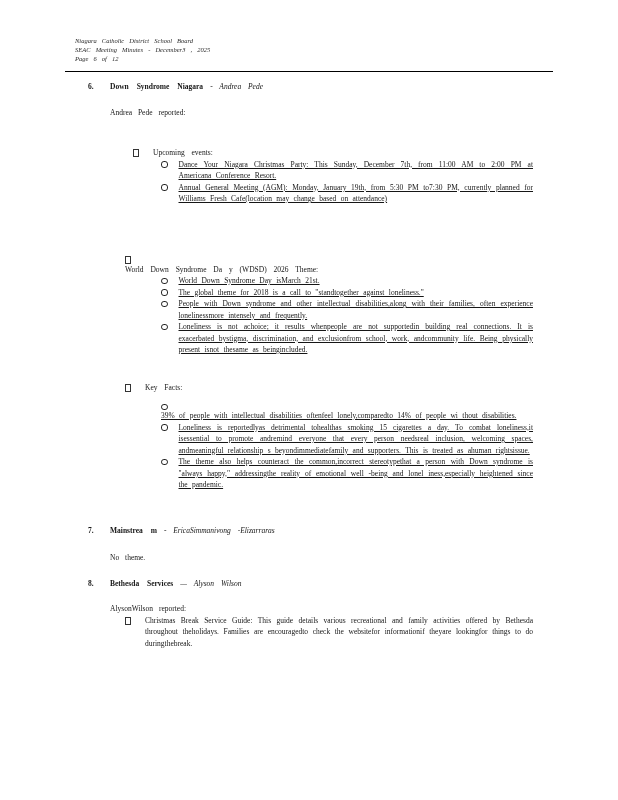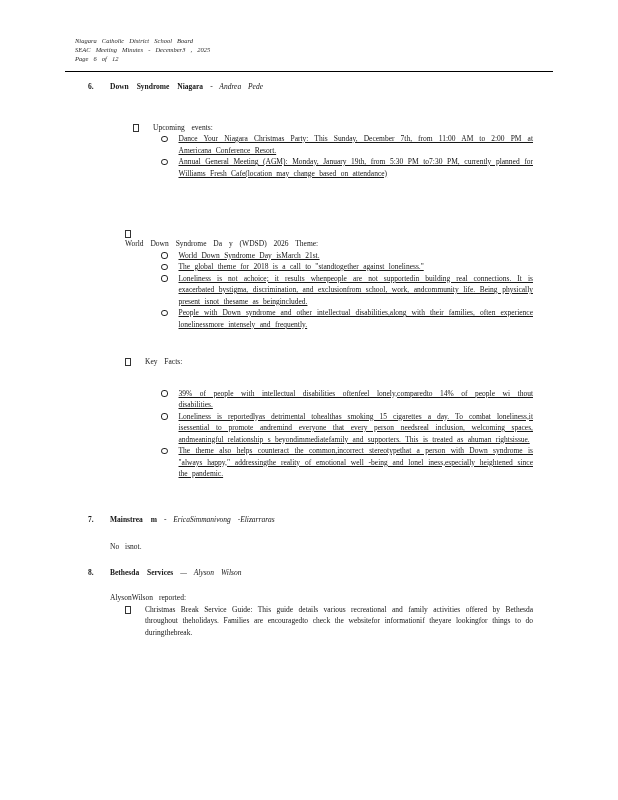--- a/index.html
+++ b/index.html
@@ -58,21 +58,21 @@
     margin: 2.5px 11px 0 0;
   }
   .l2-text { flex: 1; text-align: justify; word-spacing: 2.5px; }
 
   
   .mt-sechead6   { margin-top: 9px; }
   .mt-intro      { margin-top: 14px; }
   .mt-upcoming   { margin-top: 29px; padding-left: 8px; }
   .mt-wdsd       { margin-top: 49px; flex-direction: column; }
   .mt-keyfacts   { margin-top: 26px; }
-  .mt-kf-items   { margin-top: 20px; }
+  .mt-kf-items   { margin-top: 8px; flex-direction: column; }
   .mt-sechead7   { margin-top: 34px; }
   .mt-noreport   { margin-top: 16px; }
   .mt-sechead8   { margin-top: 14px; }
   .mt-intro8     { margin-top: 14px; }
   .mt-christmas  { }
 </style>
 </head>
 <body>
 
 <div class="page">
@@ -84,20 +84,21 @@
   </div>
 
   <hr class="rule">
 
   <div class="content">
 
     <div class="sec-head mt-sechead6">
       <span class="sec-num">6.</span><span class="sec-title">Down Syndrome Niagara</span><span class="sec-author">- Andrea Pede</span>
     </div>
 
+    <div class="para mt-intro">Andrea Pede reported:</div>
 
     <div class="l1 mt-upcoming">
       <span class="l1-marker"></span>
       <span class="l1-label">Upcoming events:</span>
     </div>
     <div class="l2">
       <span class="l2-marker"></span>
       <span class="l2-text">Dance Your Niagara Christmas Party: This Sunday, December 7th, from 11:00 AM to 2:00 PM at Americana Conference Resort.</span>
     </div>
     <div class="l2">
@@ -112,25 +113,25 @@
     <div class="l2">
       <span class="l2-marker"></span>
       <span class="l2-text">World Down Syndrome Day isMarch 21st.</span>
     </div>
     <div class="l2">
       <span class="l2-marker"></span>
       <span class="l2-text">The global theme for 2018 is a call to "standtogether against loneliness."</span>
     </div>
     <div class="l2">
       <span class="l2-marker"></span>
-      <span class="l2-text">Loneliness is not achoice; it results whenpeople are not supportedin building real connections. It is exacerbated bystigma, discrimination, and exclusionfrom school, work, andcommunity life. Being physically present isnot thesame as beingincluded.</span>
+      <span class="l2-text">People with Down syndrome and other intellectual disabilities,along with their families, often experience lonelinessmore intensely and frequently.</span>
     </div>
     <div class="l2">
       <span class="l2-marker"></span>
-      <span class="l2-text">People with Down syndrome and other intellectual disabilities,along with their families, often experience lonelinessmore intensely and frequently.</span>
+      <span class="l2-text">Loneliness is not achoice; it results whenpeople are not supportedin building real connections. It is exacerbated bystigma, discrimination, and exclusionfrom school, work, andcommunity life. Being physically present isnot thesame as beingincluded.</span>
     </div>
 
     <div class="l1 mt-keyfacts">
       <span class="l1-marker"></span>
       <span class="l1-label">Key Facts:</span>
     </div>
     <div class="l2 mt-kf-items">
       <span class="l2-marker"></span>
       <span class="l2-text">39% of people with intellectual disabilities oftenfeel lonely,comparedto 14% of people wi thout disabilities.</span>
     </div>
@@ -139,21 +140,21 @@
       <span class="l2-text">Loneliness is reportedlyas detrimental tohealthas smoking 15 cigarettes a day. To combat loneliness,it isessential to promote andremind everyone that every person needsreal inclusion, welcoming spaces, andmeaningful relationship s beyondimmediatefamily and supporters. This is treated as ahuman rightsissue.</span>
     </div>
     <div class="l2">
       <span class="l2-marker"></span>
       <span class="l2-text">The theme also helps counteract the common,incorrect stereotypethat a person with Down syndrome is "always happy," addressingthe reality of emotional well -being and lonel iness,especially heightened since the pandemic.</span>
     </div>
 
     <div class="sec-head mt-sechead7">
       <span class="sec-num">7.</span><span class="sec-title">Mainstrea m</span><span class="sec-author">- EricaSimmanivong -Elizarraras</span>
     </div>
-    <div class="para mt-noreport">No isnot.</div>
+    <div class="para mt-noreport">No theme.</div>
 
     <div class="sec-head mt-sechead8">
       <span class="sec-num">8.</span><span class="sec-title">Bethesda Services</span><span class="sec-author">— Alyson Wilson</span>
     </div>
     <div class="para mt-intro8">AlysonWilson reported:</div>
 
     <div class="l1 mt-christmas">
       <span class="l1-marker"></span>
       <span class="l1-text">Christmas Break Service Guide: This guide details various recreational and family activities offered by Bethesda throughout theholidays. Families are encouragedto check the websitefor informationif theyare lookingfor things to do duringthebreak.</span>
     </div>

